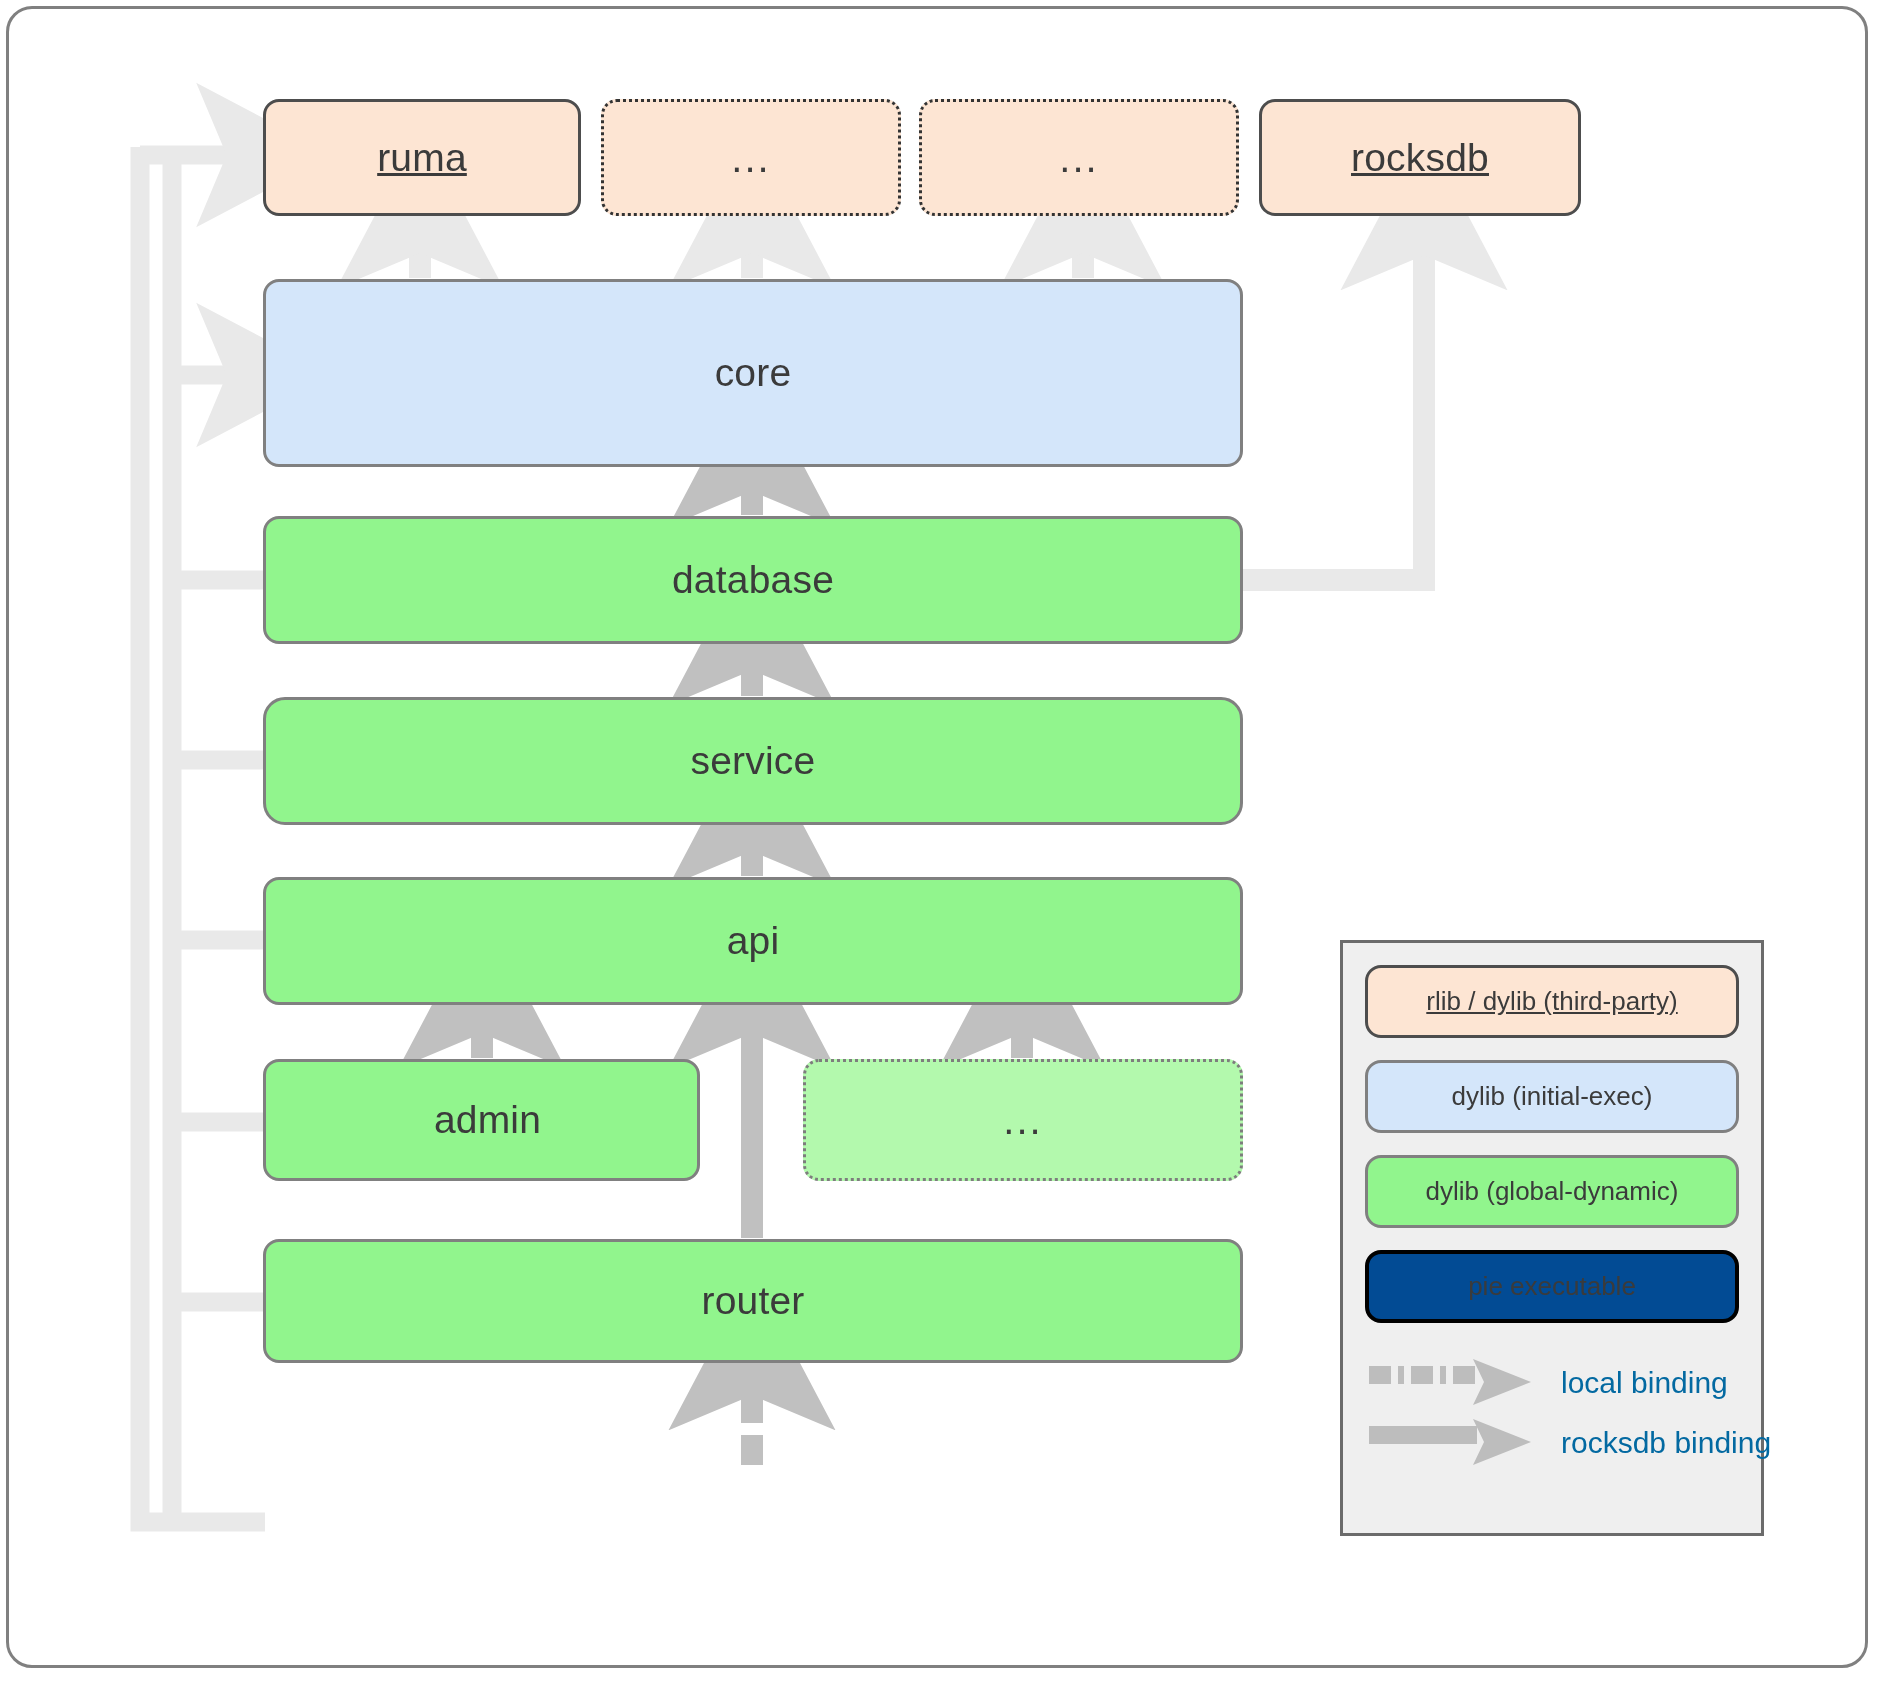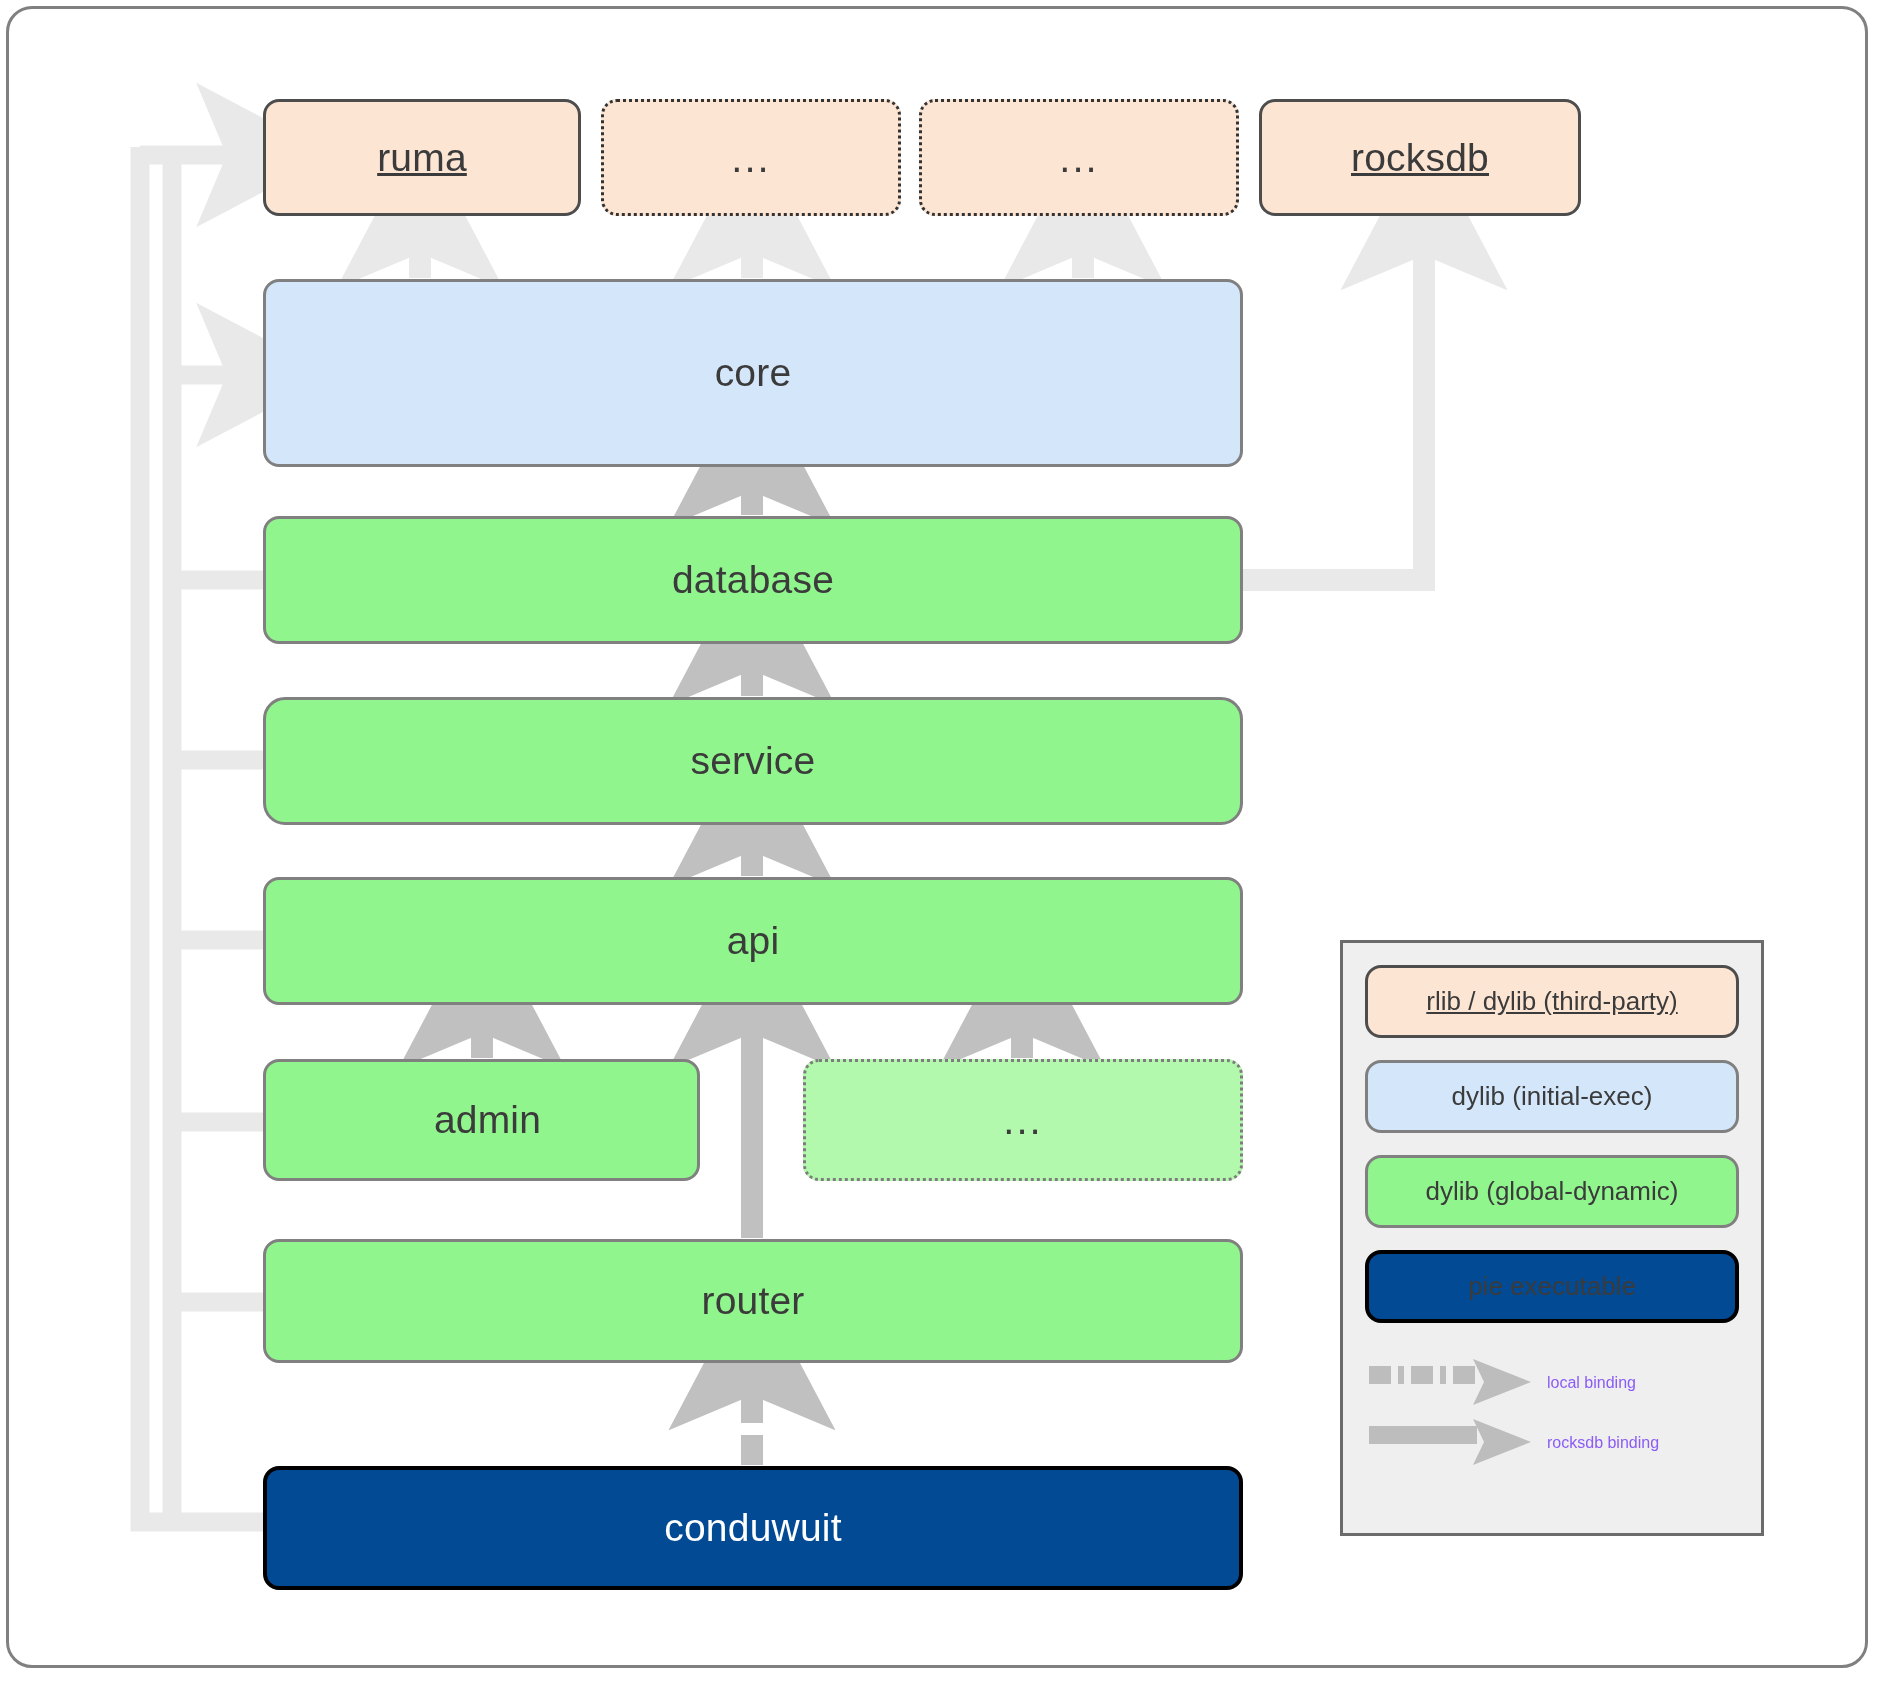--- a/index.html
+++ b/index.html
@@ -112,23 +112,23 @@
     display: flex;
     align-items: center;
     height: 60px;
   }
   .leg-arrow {
     width: 170px;
     height: 52px;
     flex: none;
   }
   .leg-label {
-    font-size: 16px;
-    color: #8b5cf6;
-    margin-left: 12px;
+    font-size: 30px;
+    color: #0369a1;
+    margin-left: 26px;
     white-space: nowrap;
   }
 </style>
 </head>
 <body>
 
 <div id="stage">
   <div id="frame"></div>
 
   <svg id="edges" viewBox="0 0 1883 1683" xmlns="http://www.w3.org/2000/svg">
@@ -222,23 +222,20 @@
   </div>
 
   <div class="node n-global-dotted" style="left:803px; top:1059px; width:440px; height:122px;">
     <span class="dots">...</span>
   </div>
 
   <div class="node n-global" style="left:263px; top:1239px; width:980px; height:124px;">
     <span>router</span>
   </div>
 
-  <div class="node n-pie" style="left:263px; top:1466px; width:980px; height:124px;">
-    <span>conduwuit</span>
-  </div>
 
   <div id="legend">
 
     <div class="leg-box n-third">
       <span>rlib / dylib (third-party)</span>
     </div>
 
     <div class="leg-box n-initial">
       <span>dylib (initial-exec)</span>
     </div>

